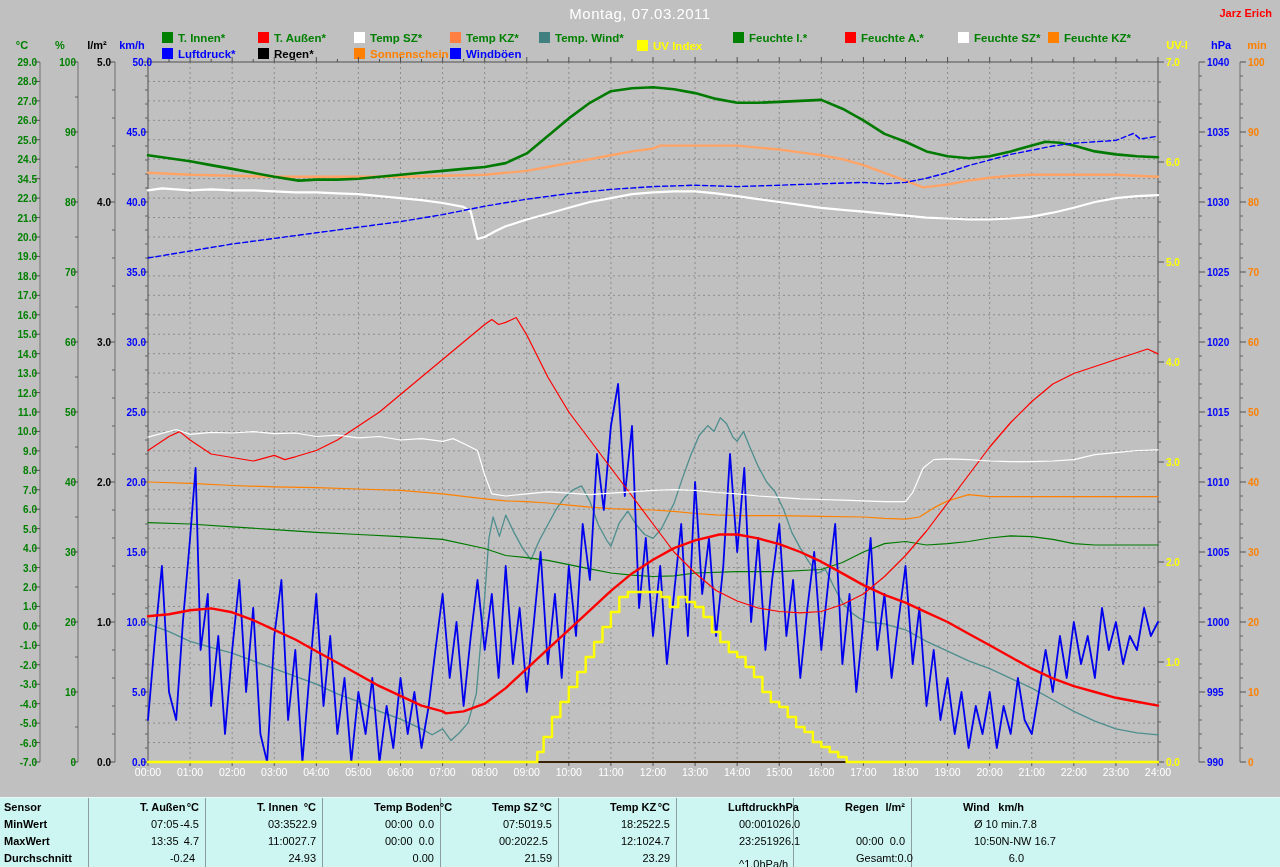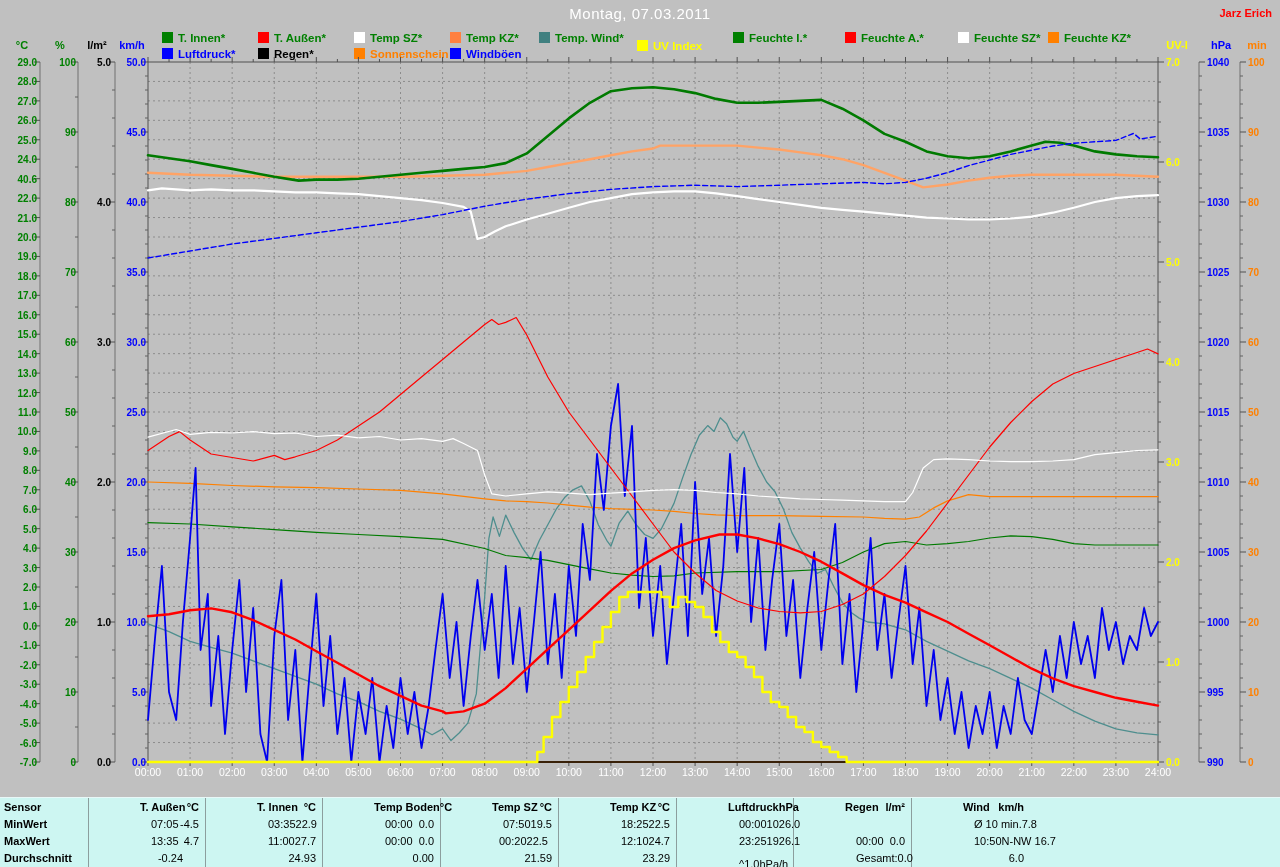--- a/index.html
+++ b/index.html
@@ -526,21 +526,21 @@
       <path d="M148.0 155.3 L169.0 158.3 L190.1 161.2 L211.1 165.1 L232.2 168.9 L253.2 172.8 L274.3 176.7 L298.7 180.6 L316.3 179.6 L337.4 179.6 L358.4 178.7 L379.5 176.7 L400.5 174.8 L421.5 172.8 L442.6 170.9 L463.6 168.9 L484.7 167.0 L505.7 163.1 L526.8 153.4 L547.8 135.9 L568.8 118.4 L589.9 102.8 L610.9 91.2 L632.0 88.3 L653.0 87.3 L674.0 89.2 L695.1 93.1 L716.1 98.9 L737.2 102.8 L758.2 102.8 L779.3 101.9 L800.3 100.9 L821.3 99.9 L842.4 108.7 L863.4 120.3 L884.5 133.9 L905.5 141.7 L926.5 151.4 L947.6 156.3 L968.6 158.3 L989.7 156.3 L1010.7 151.4 L1031.8 145.6 L1045.6 141.7 L1059.9 142.7 L1073.8 145.6 L1094.9 151.4 L1115.9 154.4 L1137.0 156.3 L1158.0 157.3" fill="none" stroke="#007A00" stroke-width="2.6" stroke-linejoin="round" stroke-linecap="round"></path>
       <path d="M148.0 258.0 L190.1 251.0 L232.2 244.0 L274.3 238.4 L316.3 232.8 L358.4 227.2 L400.5 221.6 L442.6 214.6 L484.7 206.2 L526.8 199.2 L568.8 193.6 L610.9 189.4 L653.0 186.6 L695.1 185.2 L737.2 186.6 L779.3 185.2 L821.3 183.8 L863.4 182.4 L884.5 183.8 L905.5 182.4 L926.5 178.2 L947.6 172.6 L968.6 165.6 L989.7 160.0 L1010.7 154.4 L1031.8 150.2 L1052.8 146.0 L1073.8 143.2 L1094.9 141.8 L1115.9 140.4 L1133.6 133.4 L1140.3 139.0 L1158.0 136.2" fill="none" stroke="#0000FF" stroke-width="1.4" stroke-linejoin="round" stroke-linecap="round" stroke-dasharray="5,3"></path>
     </svg>
 <div id="axis-labels">
       <div class="axis-label" style="left: 0px; top: 62px; width: 37px; text-align: right; color: rgb(0, 128, 0);">29.0</div>
       <div class="axis-label" style="left: 0px; top: 81.4444px; width: 37px; text-align: right; color: rgb(0, 128, 0);">28.0</div>
       <div class="axis-label" style="left: 0px; top: 100.889px; width: 37px; text-align: right; color: rgb(0, 128, 0);">27.0</div>
       <div class="axis-label" style="left: 0px; top: 120.333px; width: 37px; text-align: right; color: rgb(0, 128, 0);">26.0</div>
       <div class="axis-label" style="left: 0px; top: 139.778px; width: 37px; text-align: right; color: rgb(0, 128, 0);">25.0</div>
       <div class="axis-label" style="left: 0px; top: 159.222px; width: 37px; text-align: right; color: rgb(0, 128, 0);">24.0</div>
-      <div class="axis-label" style="left: 0px; top: 178.667px; width: 37px; text-align: right; color: rgb(0, 128, 0);">40.6</div>
+      <div class="axis-label" style="left: 0px; top: 178.667px; width: 37px; text-align: right; color: rgb(0, 128, 0);">34.5</div>
       <div class="axis-label" style="left: 0px; top: 198.111px; width: 37px; text-align: right; color: rgb(0, 128, 0);">22.0</div>
       <div class="axis-label" style="left: 0px; top: 217.556px; width: 37px; text-align: right; color: rgb(0, 128, 0);">21.0</div>
       <div class="axis-label" style="left: 0px; top: 237px; width: 37px; text-align: right; color: rgb(0, 128, 0);">20.0</div>
       <div class="axis-label" style="left: 0px; top: 256.444px; width: 37px; text-align: right; color: rgb(0, 128, 0);">19.0</div>
       <div class="axis-label" style="left: 0px; top: 275.889px; width: 37px; text-align: right; color: rgb(0, 128, 0);">18.0</div>
       <div class="axis-label" style="left: 0px; top: 295.333px; width: 37px; text-align: right; color: rgb(0, 128, 0);">17.0</div>
       <div class="axis-label" style="left: 0px; top: 314.778px; width: 37px; text-align: right; color: rgb(0, 128, 0);">16.0</div>
       <div class="axis-label" style="left: 0px; top: 334.222px; width: 37px; text-align: right; color: rgb(0, 128, 0);">15.0</div>
       <div class="axis-label" style="left: 0px; top: 353.667px; width: 37px; text-align: right; color: rgb(0, 128, 0);">14.0</div>
       <div class="axis-label" style="left: 0px; top: 373.111px; width: 37px; text-align: right; color: rgb(0, 128, 0);">13.0</div>
@@ -574,21 +574,21 @@
       <div class="axis-label" style="left: 40px; top: 552px; width: 36px; text-align: right; color: rgb(0, 128, 0);">30</div>
       <div class="axis-label" style="left: 40px; top: 622px; width: 36px; text-align: right; color: rgb(0, 128, 0);">20</div>
       <div class="axis-label" style="left: 40px; top: 692px; width: 36px; text-align: right; color: rgb(0, 128, 0);">10</div>
       <div class="axis-label" style="left: 40px; top: 762px; width: 36px; text-align: right; color: rgb(0, 128, 0);">0</div>
       <div class="axis-label" style="left: 76px; top: 62px; width: 35px; text-align: right; color: rgb(0, 0, 0);">5.0</div>
       <div class="axis-label" style="left: 76px; top: 202px; width: 35px; text-align: right; color: rgb(0, 0, 0);">4.0</div>
       <div class="axis-label" style="left: 76px; top: 342px; width: 35px; text-align: right; color: rgb(0, 0, 0);">3.0</div>
       <div class="axis-label" style="left: 76px; top: 482px; width: 35px; text-align: right; color: rgb(0, 0, 0);">2.0</div>
       <div class="axis-label" style="left: 76px; top: 622px; width: 35px; text-align: right; color: rgb(0, 0, 0);">1.0</div>
       <div class="axis-label" style="left: 76px; top: 762px; width: 35px; text-align: right; color: rgb(0, 0, 0);">0.0</div>
-      <div class="axis-label" style="left: 110px; top: 62px; width: 36px; text-align: right; color: rgb(0, 0, 255);">50.0</div>
+      <div class="axis-label" style="left: 116px; top: 62px; width: 36px; text-align: right; color: rgb(0, 0, 255);">50.0</div>
       <div class="axis-label" style="left: 110px; top: 132px; width: 36px; text-align: right; color: rgb(0, 0, 255);">45.0</div>
       <div class="axis-label" style="left: 110px; top: 202px; width: 36px; text-align: right; color: rgb(0, 0, 255);">40.0</div>
       <div class="axis-label" style="left: 110px; top: 272px; width: 36px; text-align: right; color: rgb(0, 0, 255);">35.0</div>
       <div class="axis-label" style="left: 110px; top: 342px; width: 36px; text-align: right; color: rgb(0, 0, 255);">30.0</div>
       <div class="axis-label" style="left: 110px; top: 412px; width: 36px; text-align: right; color: rgb(0, 0, 255);">25.0</div>
       <div class="axis-label" style="left: 110px; top: 482px; width: 36px; text-align: right; color: rgb(0, 0, 255);">20.0</div>
       <div class="axis-label" style="left: 110px; top: 552px; width: 36px; text-align: right; color: rgb(0, 0, 255);">15.0</div>
       <div class="axis-label" style="left: 110px; top: 622px; width: 36px; text-align: right; color: rgb(0, 0, 255);">10.0</div>
       <div class="axis-label" style="left: 110px; top: 692px; width: 36px; text-align: right; color: rgb(0, 0, 255);">5.0</div>
       <div class="axis-label" style="left: 110px; top: 762px; width: 36px; text-align: right; color: rgb(0, 0, 255);">0.0</div>
@@ -668,21 +668,21 @@
         <div class="v">°C</div>
       </div>
       <div class="tcell" style="left: 88px; top: 20px; width: 117px;">
         <div class="t">07:05</div>
         <div class="v">-4.5</div>
       </div>
       <div class="tcell" style="left: 88px; top: 37px; width: 117px;">
         <div class="t">13:35</div>
         <div class="v">4.7</div>
       </div>
-      <div class="tcell" style="left: 72px; top: 54px; width: 117px;">
+      <div class="tcell" style="left: 84px; top: 54px; width: 117px;">
         <div class="t"></div>
         <div class="v">-0.24</div>
       </div>
       <div class="tcell thead" style="left: 205px; top: 3px; width: 117px;">
         <div class="t">T. Innen</div>
         <div class="v">°C</div>
       </div>
       <div class="tcell" style="left: 205px; top: 20px; width: 117px;">
         <div class="t">03:35</div>
         <div class="v">22.9</div>

